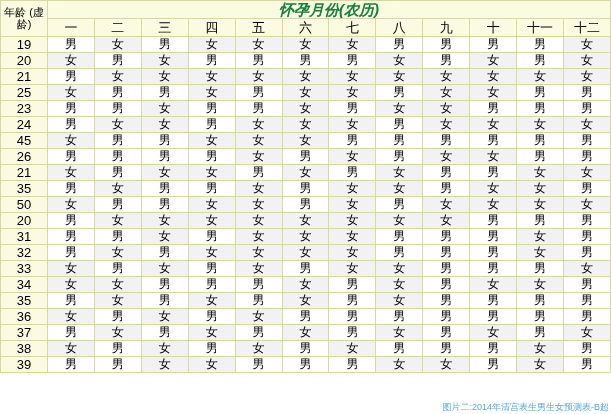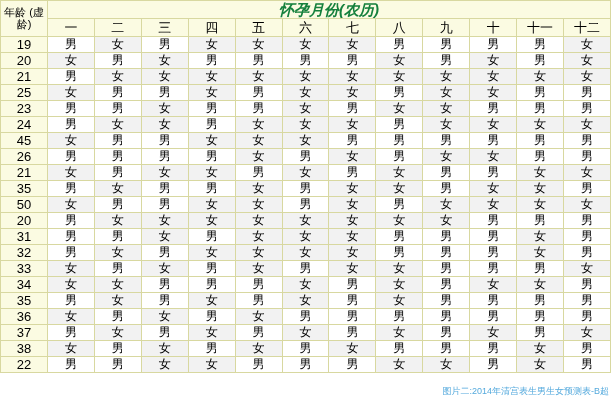--- a/index.html
+++ b/index.html
@@ -55,21 +55,21 @@
   }
   td.cell {
     font-size: 12px;
     height: 15px;
   }
   td.boy  { background: #ffffff; }
   td.girl { background: #f2f2f2; }
   .watermark {
     position: absolute;
     right: 2px;
-    bottom: 16px;
+    bottom: 0;
     font-size: 9px;
     color: #55aadd;
     white-space: nowrap;
   }
 </style>
 </head>
 <body>
 
 <div id="page">
   <table class="chart">
@@ -391,21 +391,21 @@
           <td class="cell girl">女</td>
           <td class="cell boy">男</td>
           <td class="cell girl">女</td>
           <td class="cell boy">男</td>
           <td class="cell boy">男</td>
           <td class="cell boy">男</td>
           <td class="cell girl">女</td>
           <td class="cell boy">男</td>
         </tr>
         <tr>
-          <td class="age">22</td>
+          <td class="age">39</td>
           <td class="cell boy">男</td>
           <td class="cell boy">男</td>
           <td class="cell girl">女</td>
           <td class="cell girl">女</td>
           <td class="cell boy">男</td>
           <td class="cell boy">男</td>
           <td class="cell boy">男</td>
           <td class="cell girl">女</td>
           <td class="cell girl">女</td>
           <td class="cell boy">男</td>

